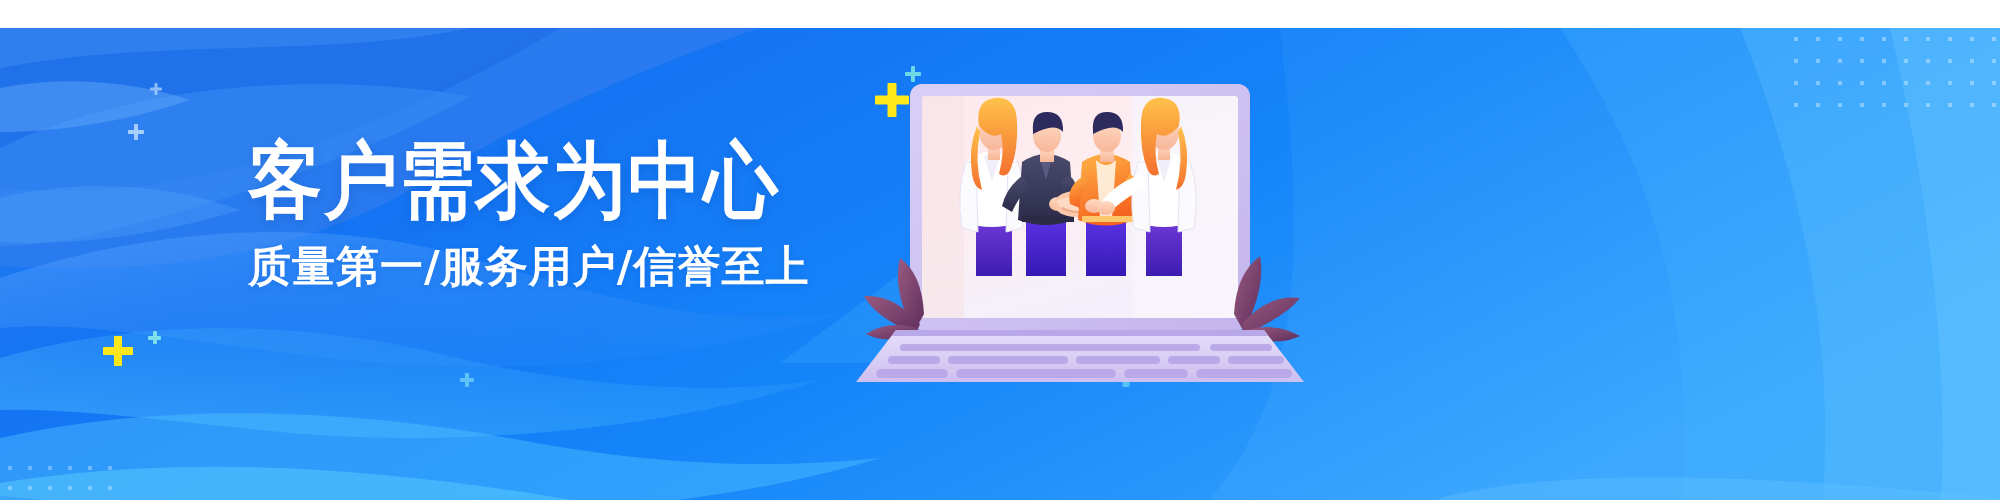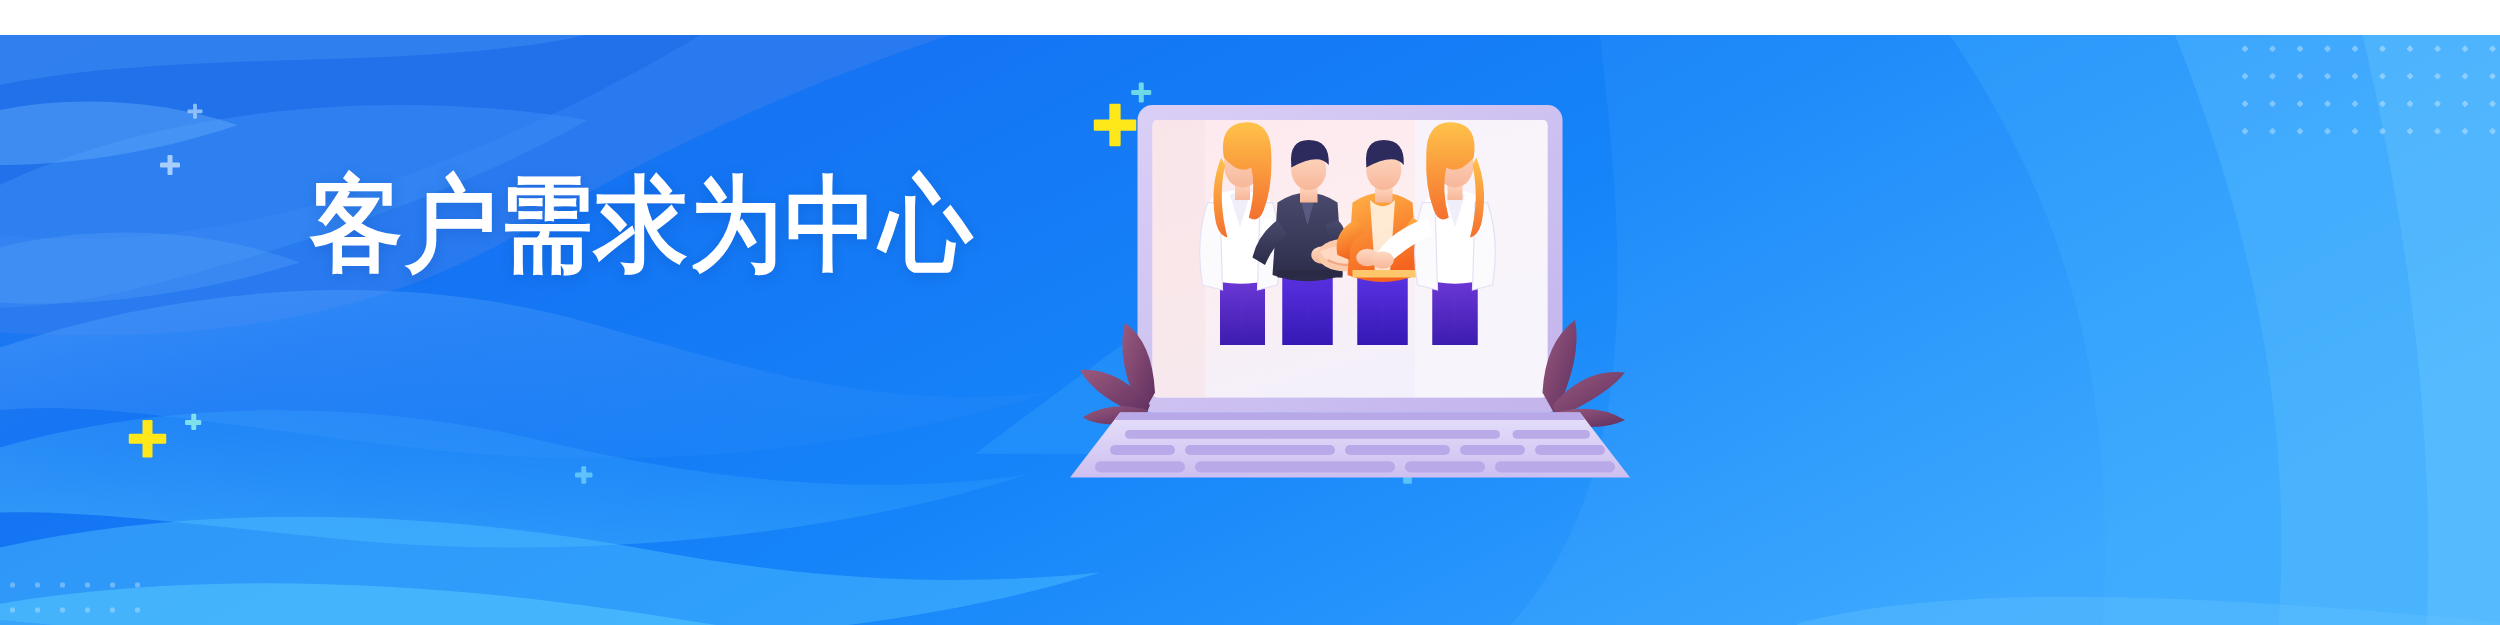--- a/index.html
+++ b/index.html
@@ -149,20 +149,21 @@
   <span class="plus" style="left:905px;top:38px;width:16px;height:16px;--t:4px;color:#6fd8e6;"></span>
   <span class="plus" style="left:103px;top:308px;width:30px;height:30px;--t:8px;color:#ffe81a;"></span>
   <span class="plus" style="left:148px;top:303px;width:13px;height:13px;--t:4px;color:#7de0ec;"></span>
   <span class="plus" style="left:128px;top:96px;width:16px;height:16px;--t:4px;color:#bddcff;opacity:.85;"></span>
   <span class="plus" style="left:150px;top:55px;width:12px;height:12px;--t:3px;color:#a9d2ff;opacity:.8;"></span>
   <span class="plus" style="left:1113px;top:333px;width:26px;height:26px;--t:7px;color:#62cdf7;opacity:.85;"></span>
   <span class="plus" style="left:460px;top:345px;width:14px;height:14px;--t:4px;color:#6fd0f8;opacity:.8;"></span>
 
   <div class="text-block">
     <div class="headline">客户需求为中心</div>
+    <div class="subline">质量第一/服务用户/信誉至上</div>
   </div>
 
   <div class="illustration">
     <svg viewBox="0 0 440 330">
       <defs>
         <linearGradient id="scr" x1="0" y1="0" x2="0.4" y2="1">
           <stop offset="0" stop-color="#fde9ee"></stop>
           <stop offset="0.5" stop-color="#fdeef0"></stop>
           <stop offset="1" stop-color="#f3f0fb"></stop>
         </linearGradient>

